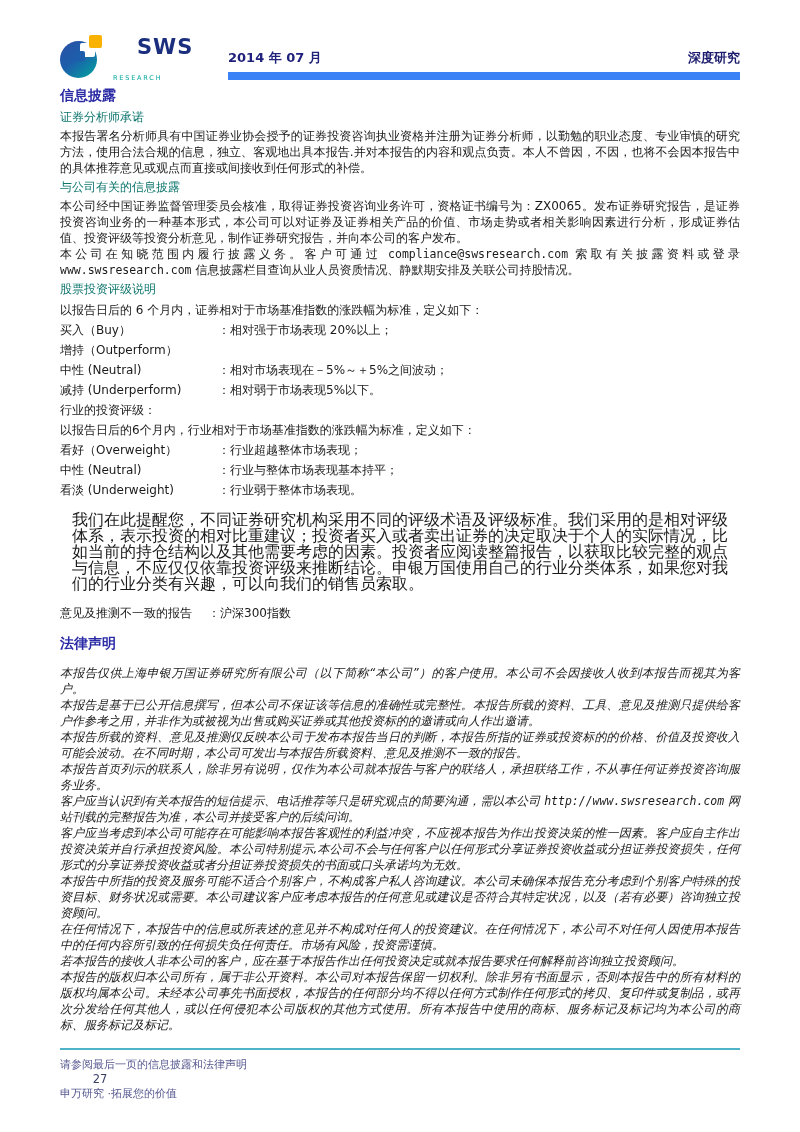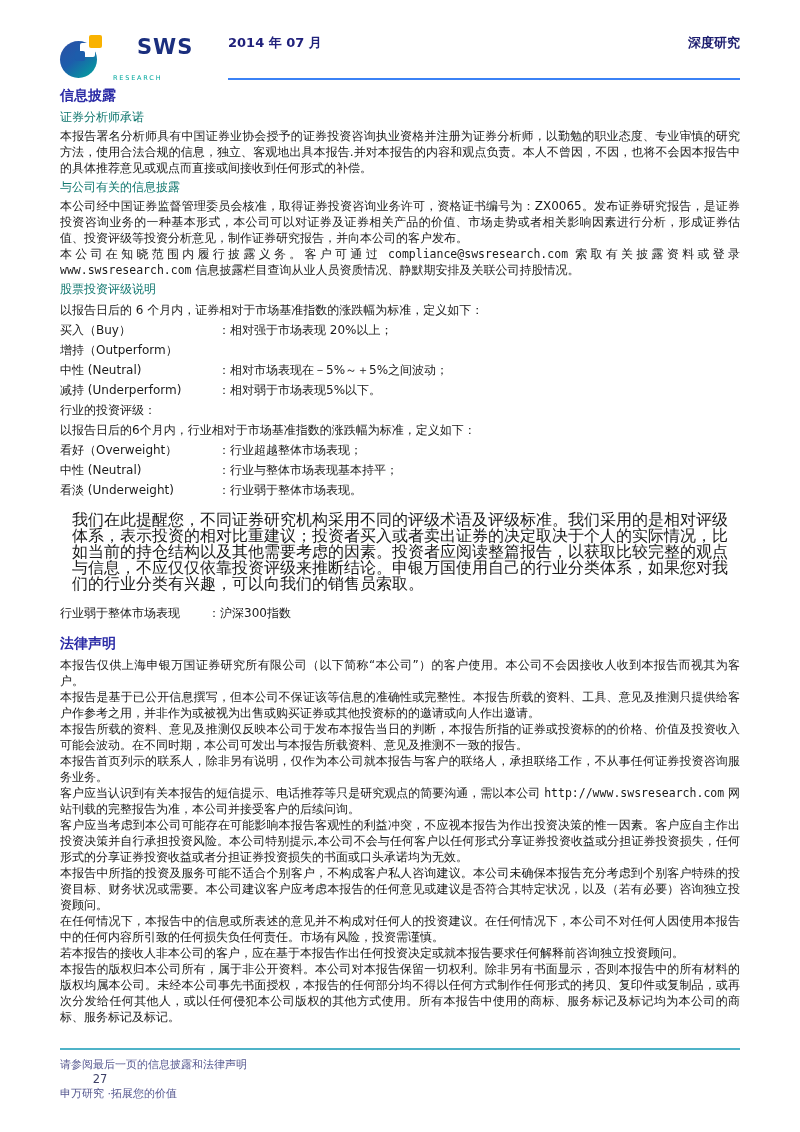--- a/index.html
+++ b/index.html
@@ -13,36 +13,36 @@
   .logo { width: 168px; display: flex; align-items: center; gap: 7px; }
   .logo-mark { position: relative; width: 46px; height: 46px; flex-shrink: 0; }
   .logo-circle { position: absolute; left: 0; top: 7px; width: 37px; height: 37px; border-radius: 50%;
     background: linear-gradient(140deg, #2b50a5 0%, #1d5dab 45%, #00a79d 100%); }
   .logo-notch { position: absolute; left: 20px; top: 9px; width: 15px; height: 14px; background: #ffffff; border-radius: 2px; }
   .logo-inner { position: absolute; left: 15px; top: 17px; width: 10px; height: 10px; background: #1d5dab; border-radius: 2px; }
   .logo-orange { position: absolute; left: 29px; top: 1px; width: 13px; height: 13px; background: #f9b200; border-radius: 2px; }
   .logo-text { display: flex; flex-direction: column; justify-content: center; margin-top: 4px; }
   .logo-brand { font-size: 21px; font-weight: bold; color: #1b2f7e; letter-spacing: 1px; line-height: 21px; margin-left: 24px; }
   .logo-sub { font-size: 6.5px; color: #00a79d; letter-spacing: 1.8px; margin-top: 16px; }
-  .header-bar { flex: 1; border-bottom: 2px solid #3b82f6; display: flex; align-items: flex-start; padding-bottom: 5px; }
+  .header-bar { flex: 1; border-bottom: 8px solid #3b82f6; display: flex; align-items: flex-end; padding-bottom: 5px; }
   .header-row { width: 100%; display: flex; justify-content: space-between; align-items: baseline; }
   .header-date { font-size: 13px; font-weight: bold; color: #20217b; }
   .header-type { font-size: 13px; font-weight: bold; color: #1b1c6e; }
   
   .section-title { font-size: 14px; font-weight: bold; color: #2b2ba6; margin: 6px 0 4px 0; line-height: 19px; }
   .sub-title { font-size: 12px; font-weight: normal; color: #0f766e; margin: 3px 0 2px 0; line-height: 17px; }
   .para { font-size: 12px; line-height: 16px; text-align: justify; margin: 0; }
   .ratings { font-size: 12px; line-height: 20px; }
   .rating-row { display: flex; }
   .rating-label { width: 158px; flex-shrink: 0; }
   .rating-desc { flex: 1; }
   .reminder { font-size: 16px; line-height: 16px; text-align: justify; margin: 12px; }
   .benchmark { display: flex; font-size: 12px; margin-top: 8px; line-height: 18px; }
   .benchmark-label { width: 148px; flex-shrink: 0; }
-  .legal-body { margin-top: 4px; }
+  .legal-body { margin-top: 12px; font-style: italic; }
   .legal-body p { margin: 0; }
   .mono { font-family: "DejaVu Sans Mono", "Liberation Mono", monospace; font-size: 11.5px; }
   
   .footer { position: absolute; left: 60px; right: 60px; top: 1048px; }
   .footer-line { border-top: 2px solid #4fb3c8; margin-bottom: 7px; }
   .footer-row { display: flex; align-items: baseline; font-size: 11px; color: #55578f; flex-direction: column; }
   .footer-left { flex: 1; text-align: left; }
   .footer-page { width: 80px; text-align: center; color: #3c3f66; font-size: 11.5px; }
   .footer-right { flex: 1; text-align: right; }
 </style>
@@ -109,21 +109,21 @@
       <span class="rating-label">中性 (Neutral)</span>
       <span class="rating-desc">：行业与整体市场表现基本持平；</span>
     </div>
     <div class="rating-row">
       <span class="rating-label">看淡 (Underweight)</span>
       <span class="rating-desc">：行业弱于整体市场表现。</span>
     </div>
   </div>
   <p class="reminder">我们在此提醒您，不同证券研究机构采用不同的评级术语及评级标准。我们采用的是相对评级体系，表示投资的相对比重建议；投资者买入或者卖出证券的决定取决于个人的实际情况，比如当前的持仓结构以及其他需要考虑的因素。投资者应阅读整篇报告，以获取比较完整的观点与信息，不应仅仅依靠投资评级来推断结论。申银万国使用自己的行业分类体系，如果您对我们的行业分类有兴趣，可以向我们的销售员索取。</p>
   <div class="benchmark">
-    <span class="benchmark-label">行业弱于整体市场表现</span>
+    <span class="benchmark-label">意见及推测不一致的报告</span>
     <span class="benchmark-value">：沪深300指数</span>
   </div>
 
   <div class="section-title" style="margin-top:12px;">法律声明</div>
   <div class="legal-body">
     <p class="para">本报告仅供上海申银万国证券研究所有限公司（以下简称“本公司”）的客户使用。本公司不会因接收人收到本报告而视其为客户。</p>
     <p class="para">本报告是基于已公开信息撰写，但本公司不保证该等信息的准确性或完整性。本报告所载的资料、工具、意见及推测只提供给客户作参考之用，并非作为或被视为出售或购买证券或其他投资标的的邀请或向人作出邀请。</p>
     <p class="para">本报告所载的资料、意见及推测仅反映本公司于发布本报告当日的判断，本报告所指的证券或投资标的的价格、价值及投资收入可能会波动。在不同时期，本公司可发出与本报告所载资料、意见及推测不一致的报告。</p>
     <p class="para">本报告首页列示的联系人，除非另有说明，仅作为本公司就本报告与客户的联络人，承担联络工作，不从事任何证券投资咨询服务业务。</p>
     <p class="para"><span>客户应当认识到有关本报告的短信提示、电话推荐等只是研究观点的简要沟通，需以本公司 </span><span class="mono">http://www.swsresearch.com</span><span> 网站刊载的完整报告为准，本公司并接受客户的后续问询。</span></p>

